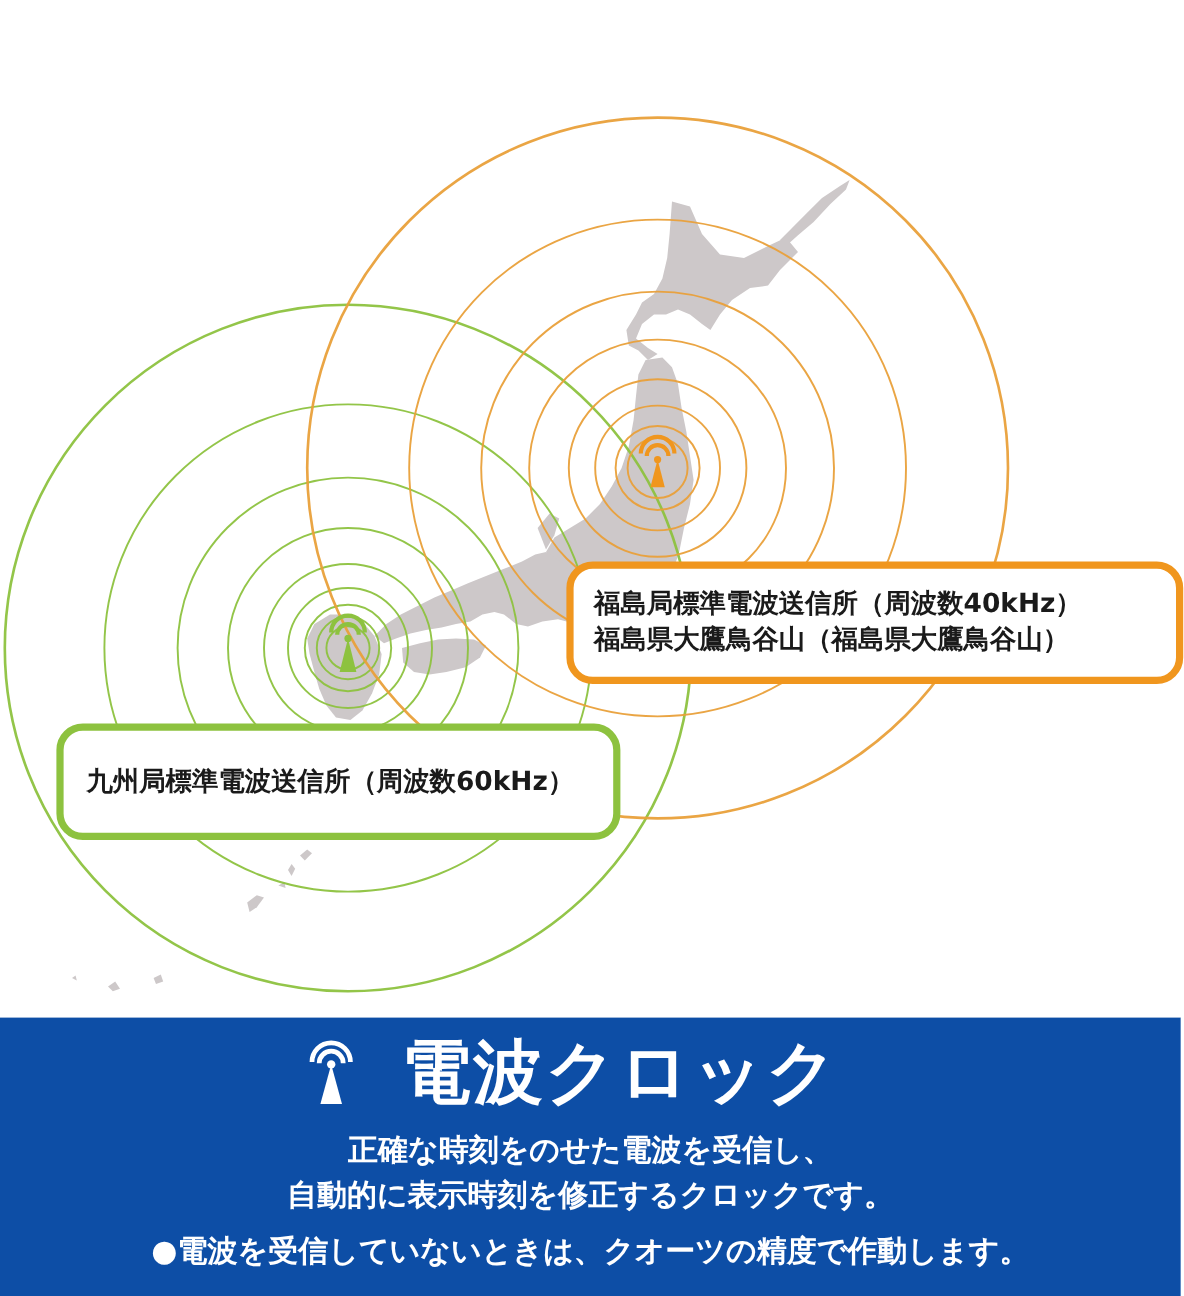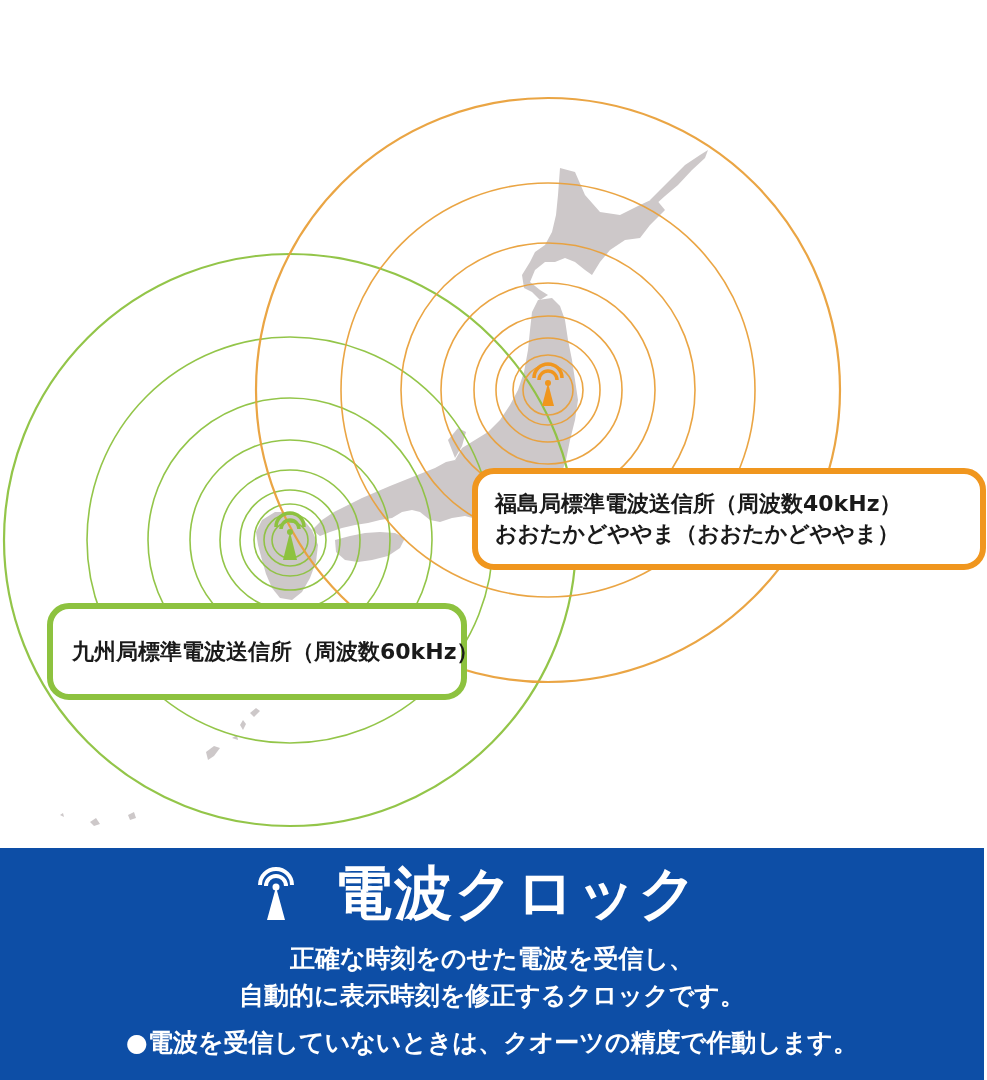--- a/index.html
+++ b/index.html
@@ -1,20 +1,20 @@
 <!DOCTYPE html>
 <html><head>
 <meta charset="utf-8">
 <style>
   html, body { margin: 0; padding: 0; }
   body { width: 987px; height: 1080px; background: #ffffff; position: relative; overflow: hidden; font-family: "DejaVu Sans", "Liberation Sans", sans-serif; }
   #map-svg { position: absolute; left: 0; top: 0; width: 987px; height: 848px; }
   .label-box { position: absolute; background: #ffffff; border-radius: 22px; box-sizing: border-box; display: flex; flex-direction: column; justify-content: center; color: #1a1a1a; font-weight: bold; font-size: 22px; line-height: 30px; white-space: nowrap; }
   #box-fukushima { left: 472px; top: 468px; width: 514px; height: 102px; border: 6px solid #f0961e; padding-left: 17px; }
-  #box-kyushu { left: 47px; top: 603px; width: 420px; height: 97px; border: 6px solid #8dc23f; padding-left: 19px; }
+  #box-kyushu { left: 47px; top: 603px; width: 470px; height: 97px; border: 6px solid #8dc23f; padding-left: 19px; }
   #banner { position: absolute; left: 0; top: 848px; width: 984px; height: 238px; background: #0d4ea6; color: #ffffff; text-align: center; }
   #banner-title-row { position: absolute; top: 10px; left: 0; width: 100%; display: flex; justify-content: center; align-items: center; }
   #banner-icon { width: 44px; height: 56px; margin-right: 36px; margin-left: -30px; }
   #banner-title { font-size: 58px; font-weight: bold; letter-spacing: 2px; line-height: 70px; }
   #banner-desc { position: absolute; top: 92px; left: 0; width: 100%; font-size: 25px; font-weight: bold; line-height: 37px; }
   #banner-note { position: absolute; top: 178px; left: 0; width: 100%; font-size: 25px; font-weight: bold; line-height: 34px; }
   .whitestrip { position: absolute; left: 984px; top: 848px; width: 3px; height: 232px; background: #fff; }
 </style>
 </head>
 <body>
@@ -79,21 +79,21 @@
   <g fill="none" stroke="#8dc23f" stroke-width="3.5">
     <path d="M276,527 A14,14 0 0 1 304,527"></path>
     <path d="M281,529 A9,9 0 0 1 299,529"></path>
     <circle cx="290" cy="532" r="3" fill="#8dc23f" stroke="none"></circle>
     <polygon points="290,532 283,560 297,560" fill="#8dc23f" stroke="none"></polygon>
   </g>
 </svg>
 
 <div id="box-fukushima" class="label-box">
   <div>福島局標準電波送信所（周波数40kHz）</div>
-  <div>おおたかどややま（おおたかどややま）</div>
+  <div>福島県大鷹鳥谷山（福島県大鷹鳥谷山）</div>
 </div>
 
 <div id="box-kyushu" class="label-box">
   <div>九州局標準電波送信所（周波数60kHz）</div>
 </div>
 
 <div id="banner">
   <div id="banner-title-row">
     <svg id="banner-icon" viewBox="0 0 44 56" xmlns="http://www.w3.org/2000/svg">
       <path d="M6,20 A16,16 0 0 1 38,20" fill="none" stroke="#ffffff" stroke-width="4"></path>

